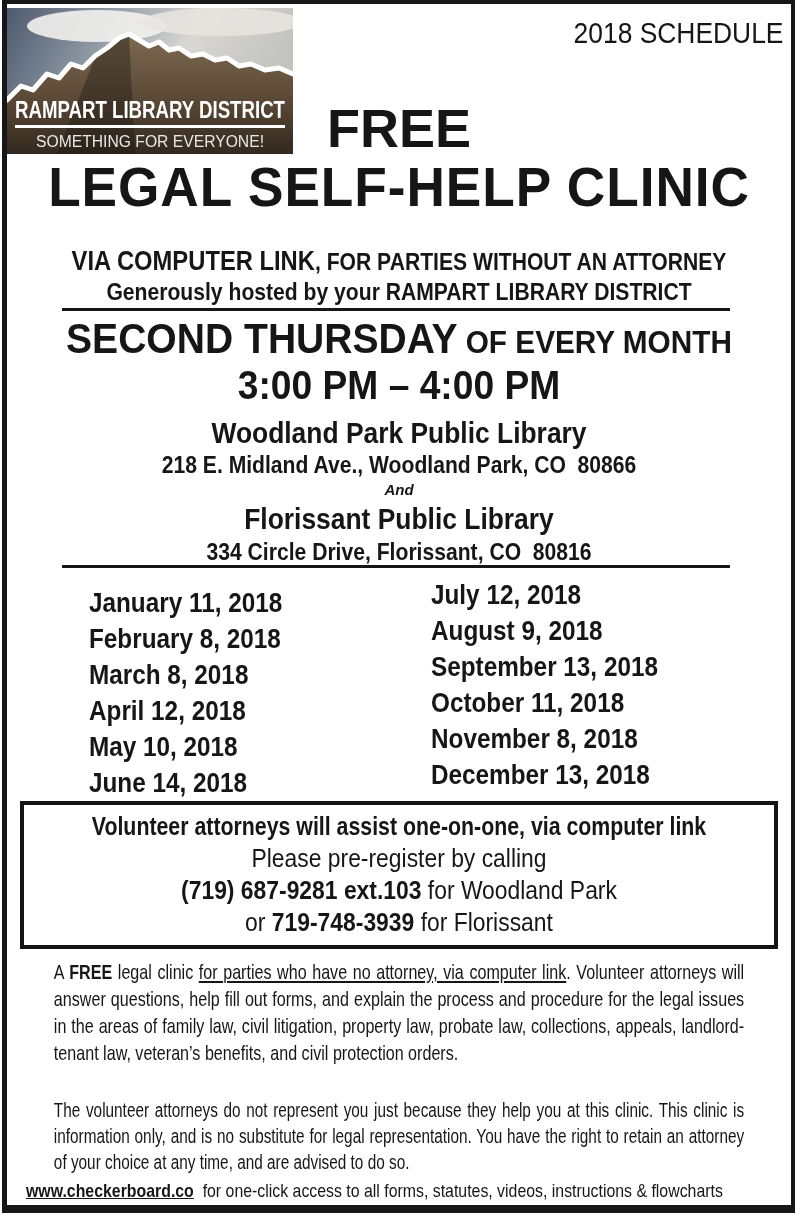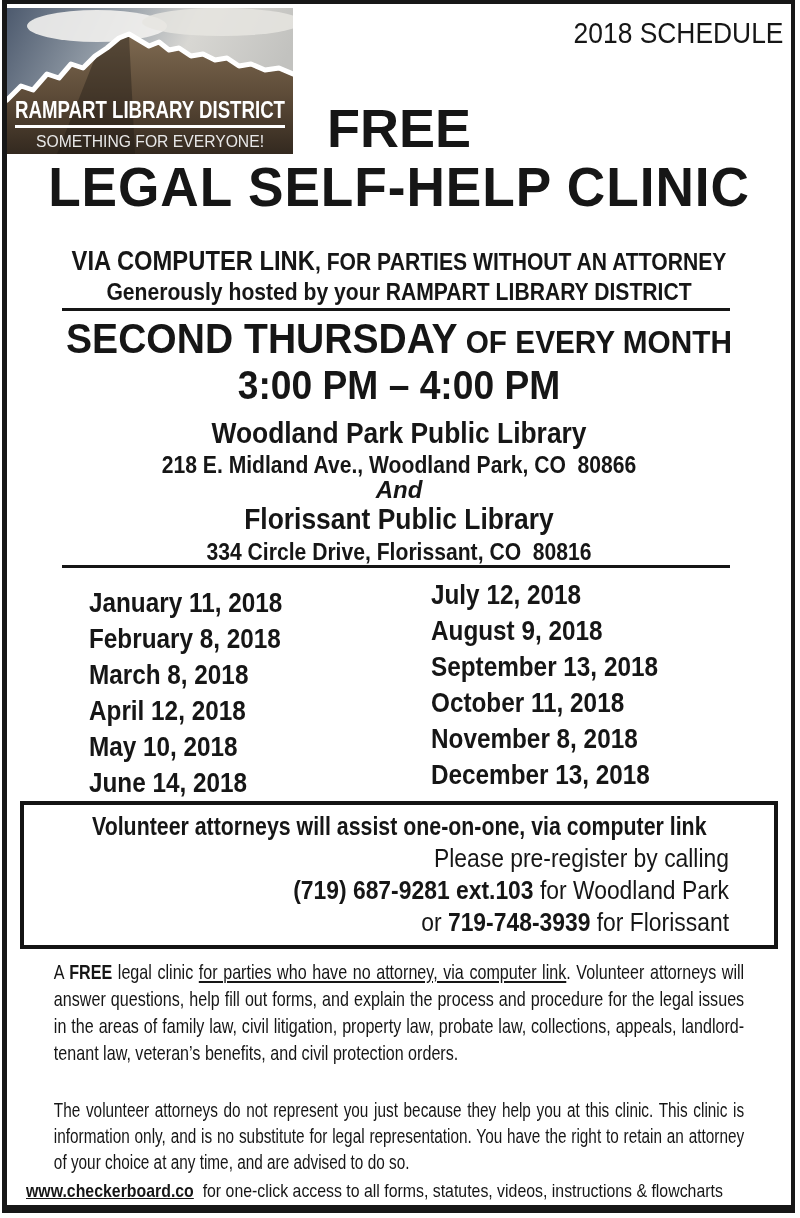--- a/index.html
+++ b/index.html
@@ -23,27 +23,27 @@
   .via-small{font-size:24px;}
   .hosted{top:274px;font-size:24px;line-height:28px;font-weight:bold;}
   .hr1{top:304px;left:55px;width:668px;}
   .hr2{top:561px;left:55px;width:668px;}
   .when-line{top:310px;line-height:50px;font-weight:bold;}
   .when-big{font-size:42px;}
   .when-small{font-size:32px;}
   .time-line{top:358px;font-size:40px;line-height:46px;font-weight:bold;}
   .loc-name1{top:411px;font-size:30px;line-height:36px;font-weight:bold;}
   .loc-addr1{top:447px;font-size:24px;line-height:28px;font-weight:bold;}
-  .and-line{top:474px;font-size:24px;line-height:24px;font-weight:bold;font-style:italic;}
+  .and-line{top:474px;font-size:15px;line-height:24px;font-weight:bold;font-style:italic;}
   .loc-name2{top:497px;font-size:30px;line-height:36px;font-weight:bold;}
   .loc-addr2{top:534px;font-size:24px;line-height:28px;font-weight:bold;}
   .dates-col{font-size:27px;line-height:36px;font-weight:bold;white-space:nowrap;}
   .dates-left{top:581px;left:82px;}
   .dates-right{top:573px;left:424px;}
-  .reg-box{top:797px;left:13px;right:13px;border:4px solid #141414;padding:5px 0 7px;text-align:right;}
+  .reg-box{top:797px;left:13px;right:13px;border:4px solid #141414;padding:5px 0 7px;text-align:center;}
   .reg-box div{line-height:32px;white-space:nowrap;}
   .boxline1{font-size:26px;font-weight:bold;transform:scaleX(.82);transform-origin:50% 50%;}
   .boxline{font-size:26px;transform:scaleX(.88);transform-origin:50% 50%;}
   .para{left:-58px;width:900px;transform:scaleX(.767);transform-origin:50% 0;
         text-align:justify;margin:0;}
   .p1{top:954px;font-size:21px;line-height:27px;}
   .p2{top:1093px;font-size:20px;line-height:26px;}
   .ul{text-decoration:underline;}
   .footer-line{top:1174px;left:19px;font-size:19px;line-height:26px;white-space:nowrap;
         transform:scaleX(.835);transform-origin:0 50%;}

